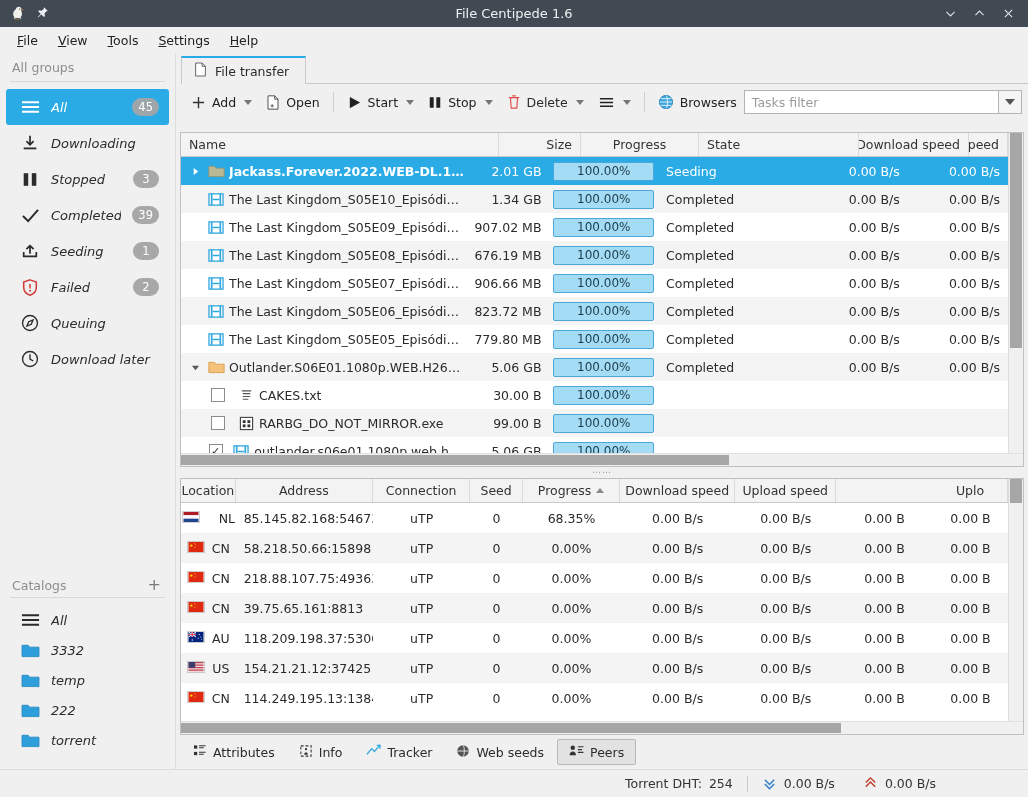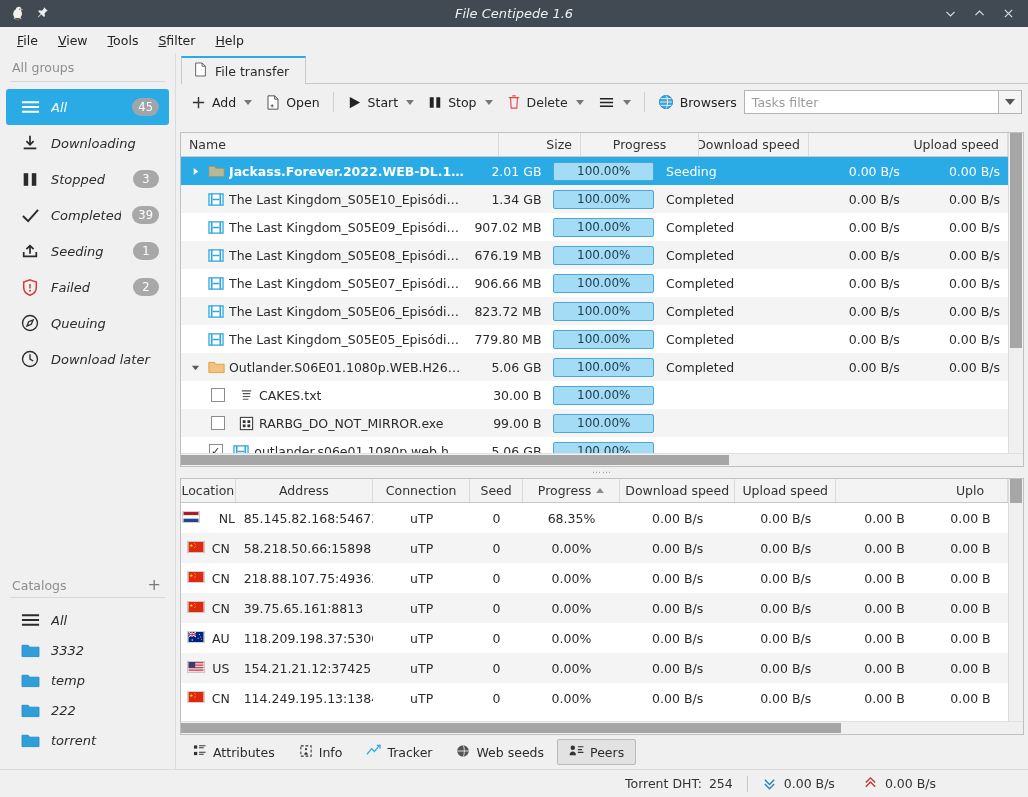--- a/index.html
+++ b/index.html
@@ -14,21 +14,21 @@
   .app { width: 1028px; height: 797px; display: flex; flex-direction: column; position: relative; }
 
   
   .titlebar {
     height: 27px; background: #414a52; color: #e9ecee;
     display: flex; align-items: center; flex: none; position: relative;
   }
   .tb-left { display: flex; align-items: center; gap: 9px; padding-left: 9px; }
   .tb-title {
     position: absolute; left: 0; right: 0; text-align: center;
-    font-size: 13px; color: #eef1f3; pointer-events: none; font-style: italic;
+    font-size: 13px; color: #eef1f3; pointer-events: none;
   }
   .tb-btns { margin-left: auto; display: flex; align-items: center; gap: 3px; padding-right: 7px; z-index:2; }
   .tb-btn {
     width: 26px; height: 22px; display: flex; align-items: center; justify-content: center;
     color: #dfe4e8;
   }
 
   
   .menubar {
     height: 26px; background: #f0f0f0; display: flex; align-items: center;
@@ -201,21 +201,21 @@
             <path d="M3.5 3.5l9 9M12.5 3.5l-9 9" stroke="#dfe4e8" stroke-width="1.3" fill="none"></path>
           </svg>
       </div>
     </div>
   </div>
 
   <div class="menubar">
     <div class="menu-item"><u>F</u><span>ile</span></div>
     <div class="menu-item"><u>V</u><span>iew</span></div>
     <div class="menu-item"><u>T</u><span>ools</span></div>
-    <div class="menu-item"><u>S</u><span>filter</span></div>
+    <div class="menu-item"><u>S</u><span>ettings</span></div>
     <div class="menu-item"><u>H</u><span>elp</span></div>
   </div>
 
   <div class="body">
 
     <div class="sidebar">
       <div class="side-head">All groups</div>
       <div class="side-rule"></div>
       <div id="side-items">
           <div class="side-item active">
@@ -424,20 +424,21 @@
 
       <div class="panelwrap">
 
         <div class="panel" style="height:335px">
           <div style="display:flex;flex:1;min-height:0">
             <div class="tbl">
               <div class="thead" id="tasks-head">
                   <div class="th " style="width: 318px;">Name</div>
                   <div class="th r" style="width: 82px;">Size</div>
                   <div class="th c" style="width: 118px;">Progress</div>
+                  <div class="th " style="width: 160px;">State</div>
                   <div class="th r" style="width: 110px;">Download speed</div>
                   <div class="th r" style="width: 108px; flex: 1 1 0%;">Upload speed</div>
                 </div>
               <div class="tbody" id="tasks-body">
                   <div class="row sel">
                     <div class="cell namecell" style="width:318px">
                       <span class="twisty">
                         <svg width="9" height="9" viewBox="0 0 10 10">
                           <path d="M3 1l5 4-5 4z" fill="#ffffff"></path>
                         </svg>

